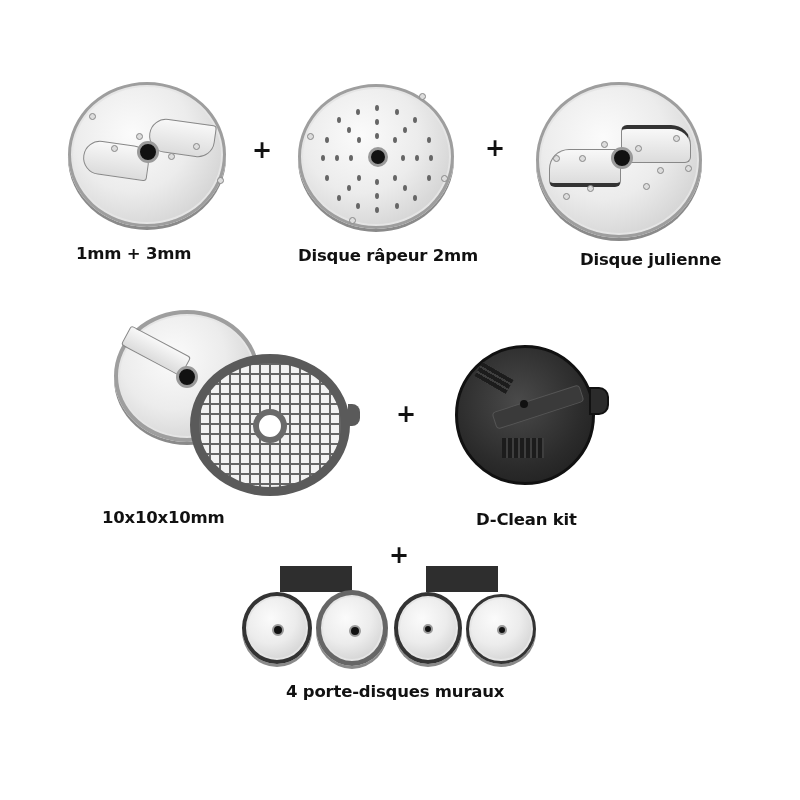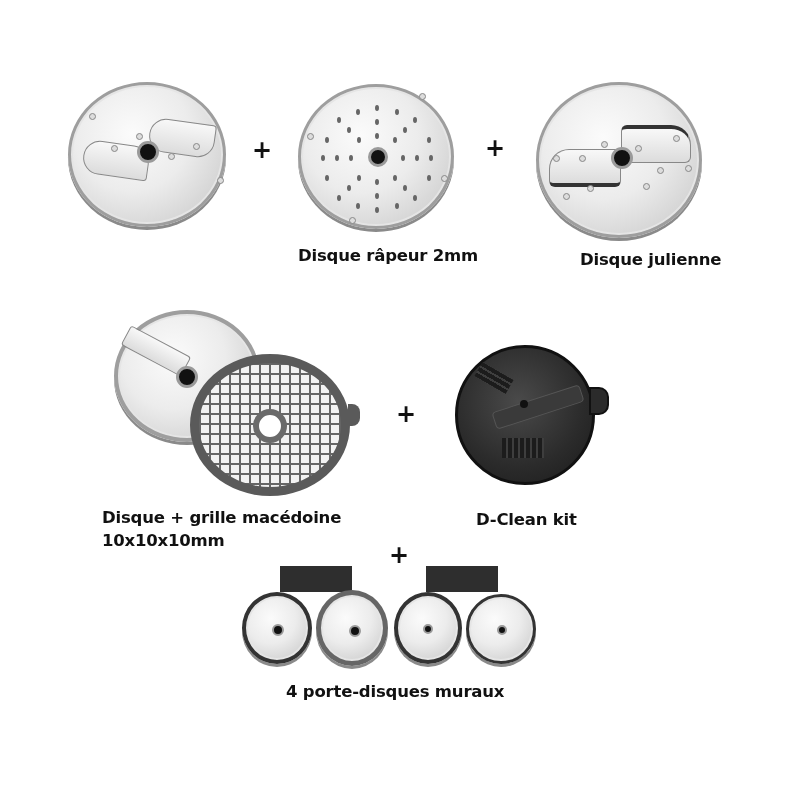--- a/index.html
+++ b/index.html
@@ -30,20 +30,21 @@
     <div class="hub" style="left:66px;top:56px;width:22px;height:22px;"></div>
     <div class="screw" style="left:18px;top:28px;"></div>
     <div class="screw" style="left:40px;top:60px;"></div>
     <div class="screw" style="left:65px;top:48px;"></div>
     <div class="screw" style="left:97px;top:68px;"></div>
     <div class="screw" style="left:122px;top:58px;"></div>
     <div class="screw" style="left:146px;top:92px;"></div>
   </div>
 </div>
 <div class="label" style="left:76px;top:242px;">
+  <div>1mm + 3mm</div>
 </div>
 
 <div class="plus" style="left:252px;top:138px;">+</div>
 
 <div class="abs" style="left:298px;top:84px;width:160px;height:150px;">
   <div class="disc steel" style="left:0;top:0;width:156px;height:145px;">
     <div class="hub" style="left:67px;top:60px;width:20px;height:20px;"></div>
 
     <div style="position:absolute;left:0;top:0;width:100%;height:100%;">
       <div class="dot" style="left:74px;top:18px"></div>
@@ -116,21 +117,20 @@
   <div class="disc steel" style="left:4px;top:10px;width:146px;height:132px;border-width:4px;">
     <div class="blade" style="left:4px;top:26px;width:68px;height:22px;transform:rotate(28deg);border-radius:3px;"></div>
     <div class="hub" style="left:58px;top:52px;width:22px;height:22px;"></div>
   </div>
   <div class="grid" style="left:80px;top:54px;width:160px;height:142px;">
     <div style="position:absolute;left:54px;top:46px;width:34px;height:34px;border-radius:50%;background:#fff;border:6px solid #6a6a6a;box-sizing:border-box;"></div>
   </div>
   <div style="position:absolute;left:238px;top:104px;width:12px;height:22px;background:#5a5a5a;border-radius:0 8px 8px 0;"></div>
 </div>
 <div class="label" style="left:102px;top:506px;">
-  <div>Disque + grille macédoine</div>
   <div>10x10x10mm</div>
 </div>
 
 <div class="plus" style="left:396px;top:402px;">+</div>
 
 <div class="abs" style="left:455px;top:345px;width:160px;height:150px;">
   <div class="disc dark" style="left:0;top:0;width:140px;height:140px;">
     <div style="position:absolute;left:34px;top:50px;width:90px;height:16px;background:#3a3a3a;border:1px solid #555;transform:rotate(-18deg);border-radius:4px;"></div>
     <div style="position:absolute;left:44px;top:90px;width:42px;height:20px;background:repeating-linear-gradient(90deg,#1c1c1c 0 4px,#3e3e3e 4px 6px);"></div>
     <div style="position:absolute;left:18px;top:22px;width:36px;height:16px;background:repeating-linear-gradient(0deg,#1c1c1c 0 4px,#3e3e3e 4px 6px);transform:rotate(30deg);"></div>

